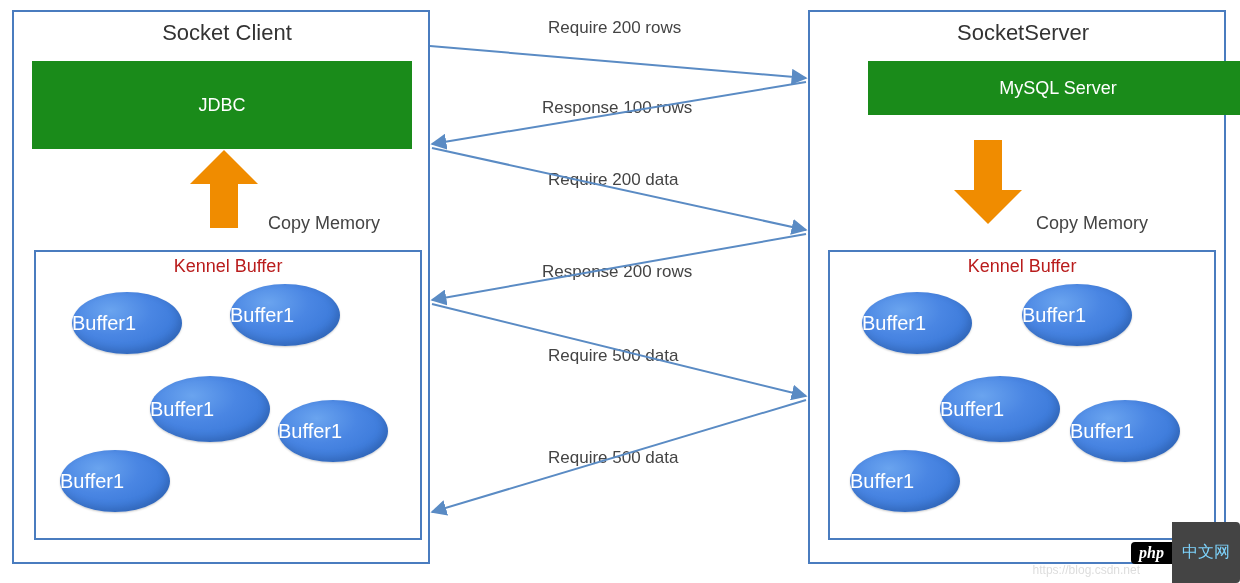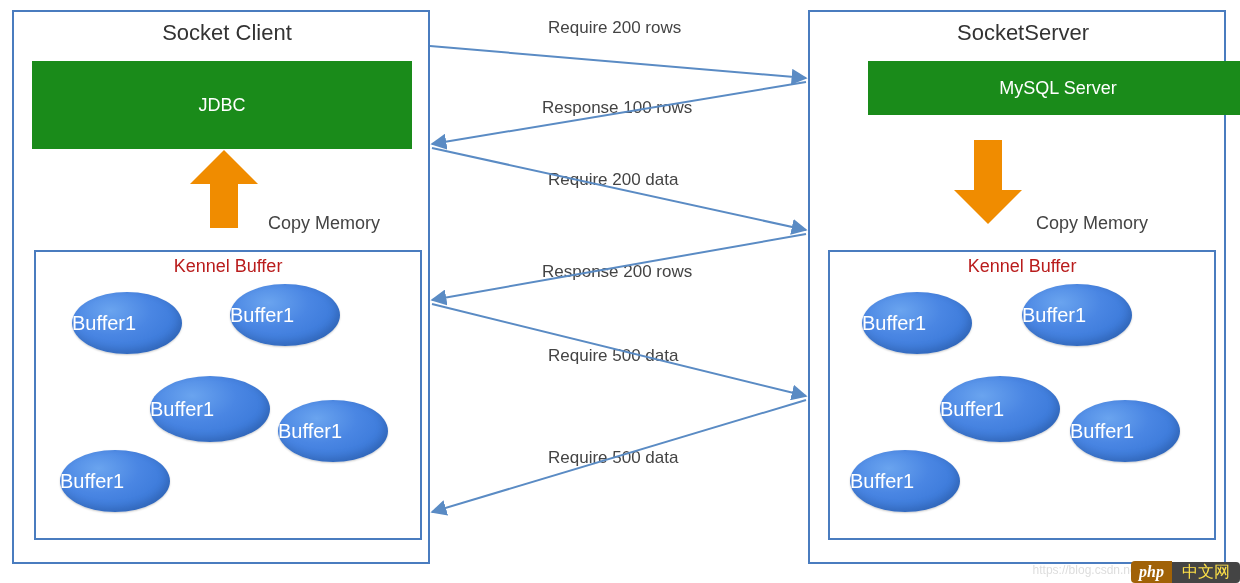--- a/index.html
+++ b/index.html
@@ -13,22 +13,22 @@
   .arrow-body { background: #f08c00; position: absolute; }
   .arrow-head-up { width: 0; height: 0; border-left: 34px solid transparent; border-right: 34px solid transparent; border-bottom: 34px solid #f08c00; position: absolute; }
   .arrow-head-down { width: 0; height: 0; border-left: 34px solid transparent; border-right: 34px solid transparent; border-top: 34px solid #f08c00; position: absolute; }
   .kennel { position: absolute; border: 2px solid #4a7cbf; background: #fff; }
   .kennel-title { text-align: center; font-size: 18px; color: #b91c1c; padding: 4px 0 0; }
   .ellipse { position: absolute; border-radius: 50%; display: flex; align-items: center; justify-content: flex-start; color: #fff; font-size: 20px; background: radial-gradient(ellipse at 35% 30%, #6aa4ef 0%, #4a86e3 40%, #2f6fd1 100%); box-shadow: inset -3px -4px 8px rgba(0,0,0,0.15), 0 1px 2px rgba(0,0,0,0.2); }
   .msg { position: absolute; font-size: 17px; color: #444; text-align: center; white-space: nowrap; }
   svg.lines { position: absolute; left: 0; top: 0; width: 1240px; height: 583px; pointer-events: none; }
   .watermark { position: absolute; right: 100px; bottom: 6px; color: #ddd; font-size: 12px; }
   .badge { position: absolute; right: 0; bottom: 0; display: flex; align-items: center; }
-  .badge-php { background: #a16207; color: #fff; font-weight: bold; font-family: Georgia, serif; font-style: italic; padding: 2px 8px; border-radius: 4px 0 0 4px; font-size: 16px; }
-  .badge-cn { background: #444; color: #fde047; padding: 0 10px; border-radius: 0 4px 4px 0; font-size: 16px; }
+  .badge-php { background: #000000; color: #fff; font-weight: bold; font-family: Georgia, serif; font-style: italic; padding: 2px 8px; border-radius: 4px 0 0 4px; font-size: 16px; }
+  .badge-cn { background: #444; color: #7dd3fc; padding: 20px 10px; border-radius: 0 4px 4px 0; font-size: 16px; }
 </style>
 </head>
 <body>
 
 <div class="stage">
 
   <div class="panel" style="left:12px; top:10px; width:418px; height:554px;">
     <div class="panel-title">Socket Client</div>
   </div>
   <div class="greenbar" style="left:32px; top:61px; width:380px; height:88px;">

